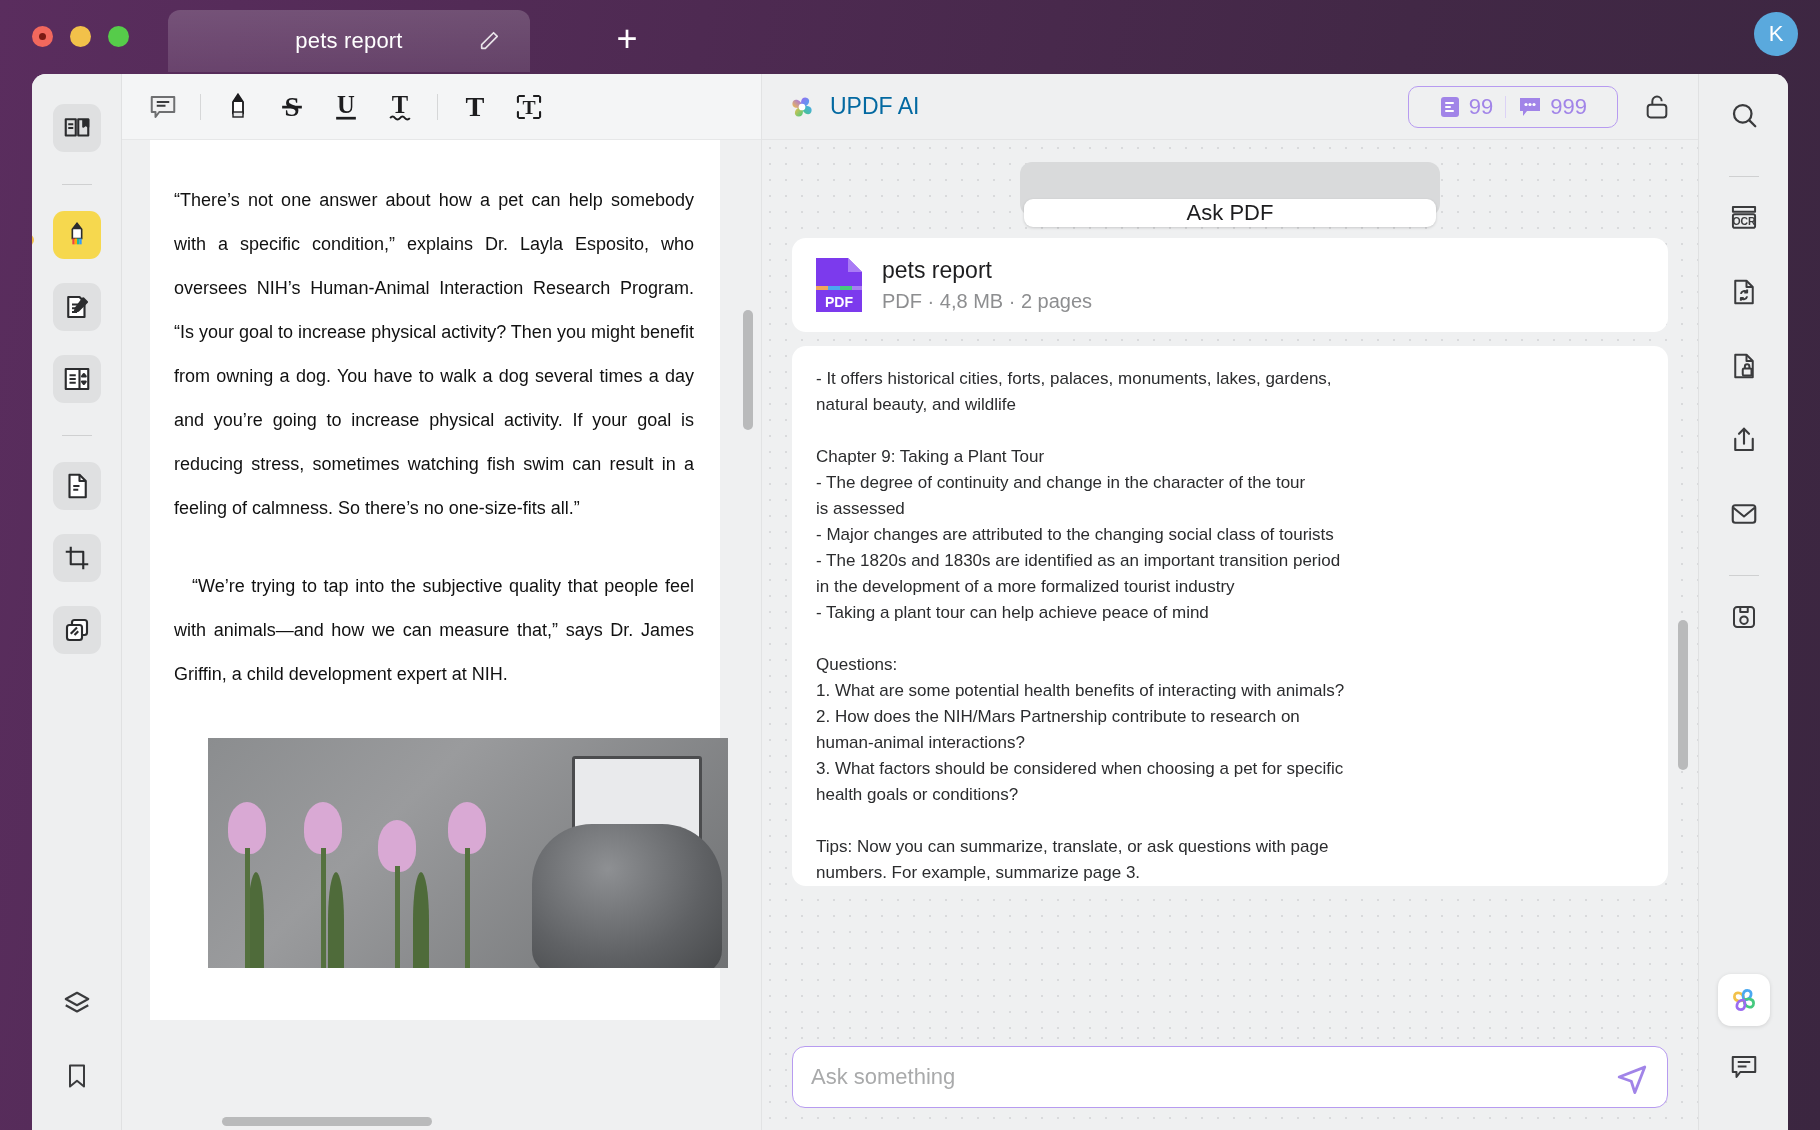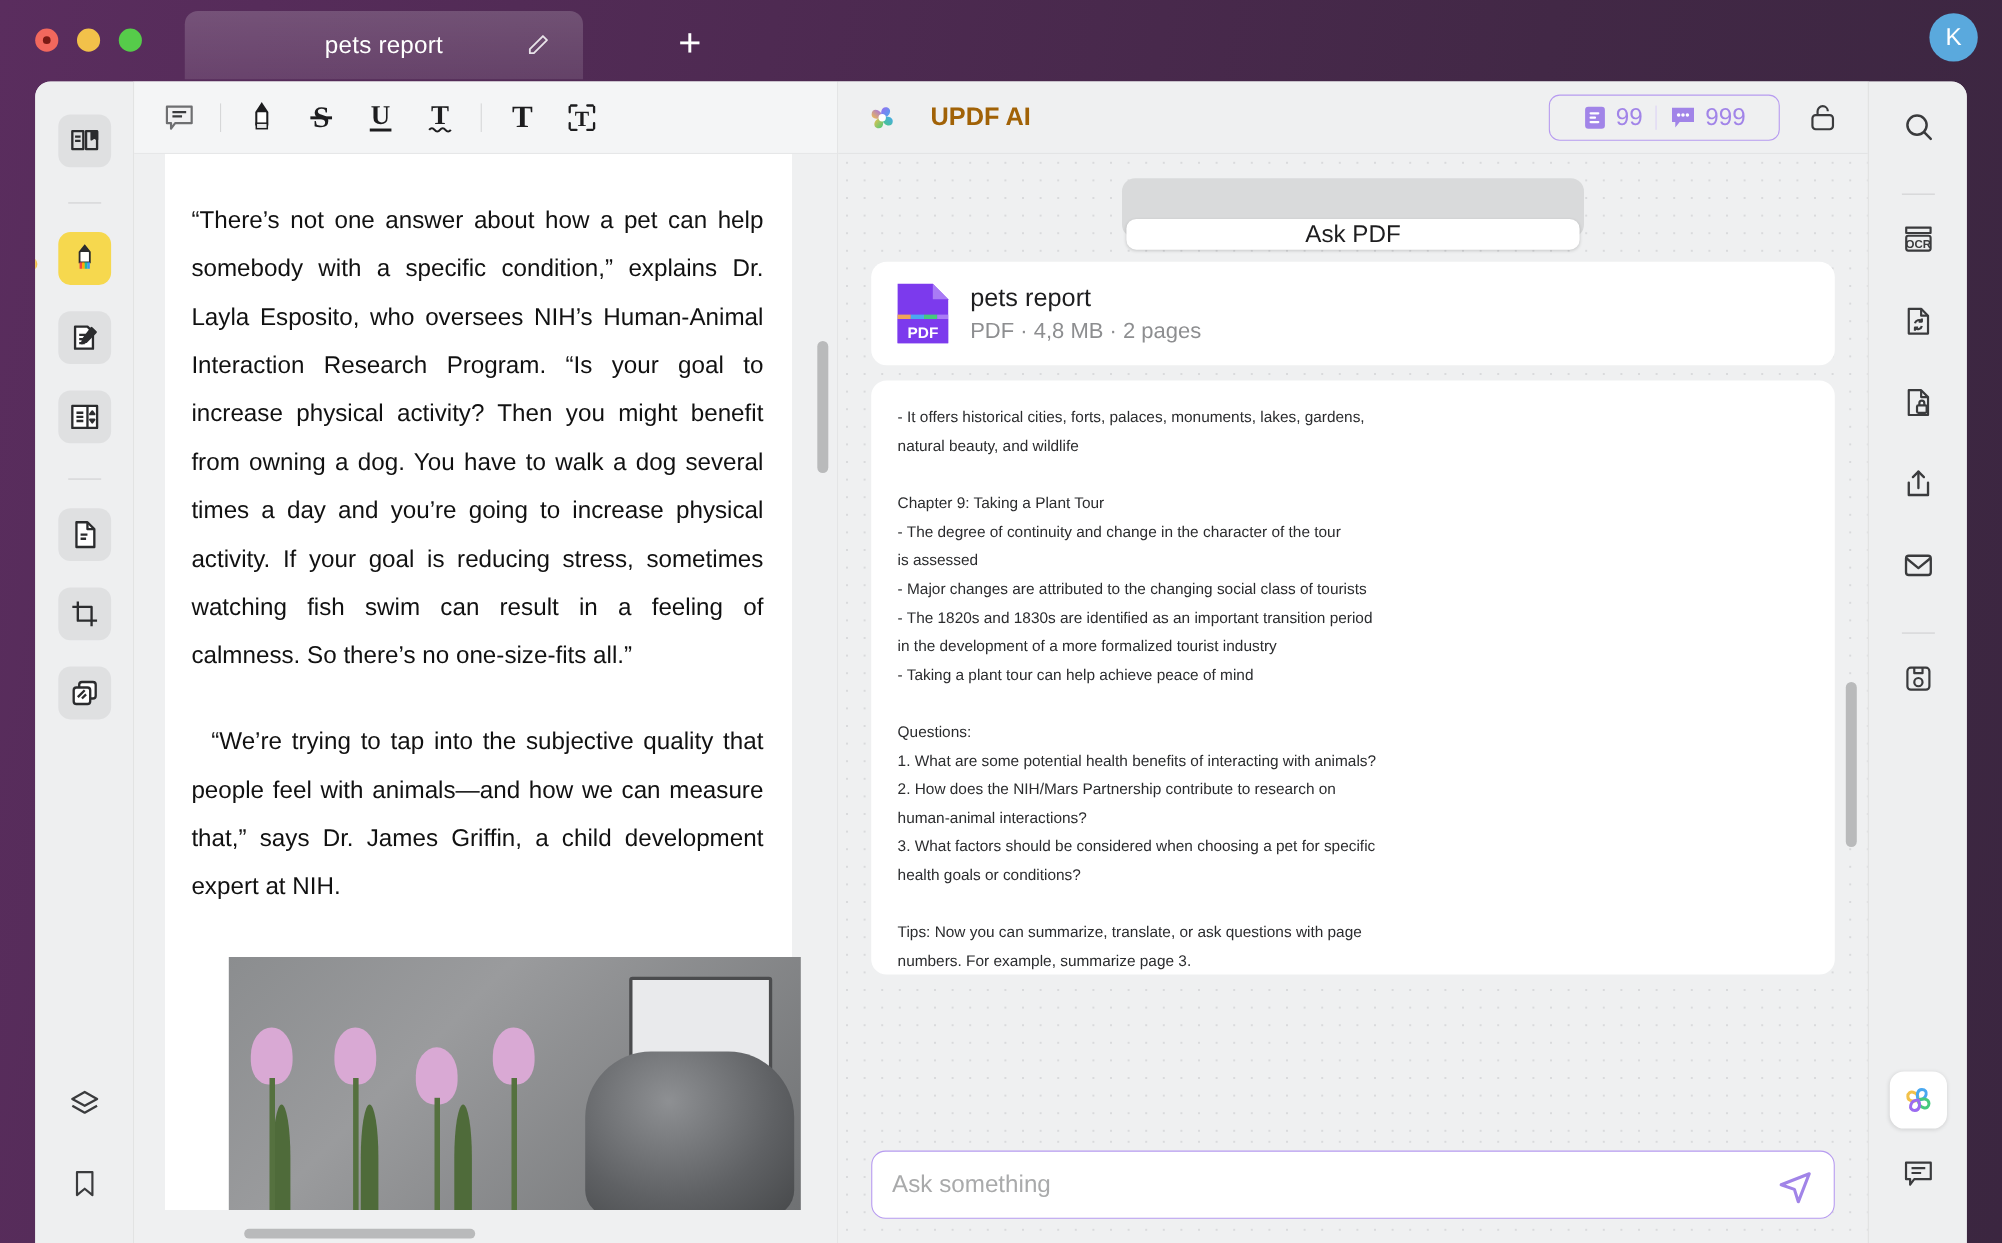--- a/index.html
+++ b/index.html
@@ -134,21 +134,21 @@
     background: #eff0f1;
   }
   .page {
     position: absolute; top: 0; left: 28px;
     width: 570px; min-height: 880px;
     background: #fff;
     padding: 38px 0 0 0;
   }
   .ptext {
     font-family: "Liberation Sans", sans-serif;
-    font-size: 22px;
+    font-size: 18px;
     line-height: 44px;
     color: #111;
     text-align: justify;
     width: 520px;
     margin: 0 24px;
     white-space: pre-wrap;
   }
   .ptext.indent { text-indent: 18px; margin-top: 34px; }
   .photo {
     margin: 42px 0 0 58px;
@@ -193,21 +193,21 @@
     position: relative;
   }
   .aihead {
     height: 66px;
     display: flex; align-items: center;
     padding: 0 24px 0 24px;
     border-bottom: 1px solid #e3e4e5;
     background: #eff0f1;
   }
   .ai-logo { width: 32px; height: 32px; margin-right: 12px; }
-  .ai-title { font-size: 23px; color: #a16207; font-weight: 700; margin-left: 16px; }
+  .ai-title { font-size: 23px; color: #0369a1; font-weight: 400; }
   .ai-head-spacer { flex: 1; }
   .credits {
     display: flex; align-items: center; gap: 12px;
     border: 1.6px solid #b79bf0; border-radius: 10px;
     padding: 7px 30px; margin-right: 22px;
   }
   .cred-grp { display: flex; align-items: center; gap: 8px; }
   .cred-num { color: #a184e8; font-size: 22px; }
   .cred-div { width: 1px; height: 22px; background: #dcd2f6; }
   .head-icon { width: 34px; height: 34px; display:flex; align-items:center; justify-content:center; cursor:pointer; }
@@ -239,21 +239,21 @@
     padding: 18px 22px; display: flex; align-items: center; gap: 18px;
     margin-bottom: 14px;
   }
   .pdfglyph { width: 50px; height: 58px; flex: 0 0 50px; }
   .fname { font-size: 23px; color: #1d1d1f; margin-bottom: 6px; }
   .fmeta { font-size: 20px; color: #8d8e90; }
 
   .answer {
     background: #fff; border-radius: 14px;
     padding: 20px 24px 24px;
-    font-size: 14px; line-height: 26px; color: #2b2c2e;
+    font-size: 17px; line-height: 26px; color: #2b2c2e;
     white-space: pre-wrap;
     max-height: 540px; overflow: hidden;
   }
 
   .vscroll-ai {
     position: absolute; right: 10px; top: 480px;
     width: 10px; height: 150px; border-radius: 6px; background: #b9babb;
   }
 
   .composer {

